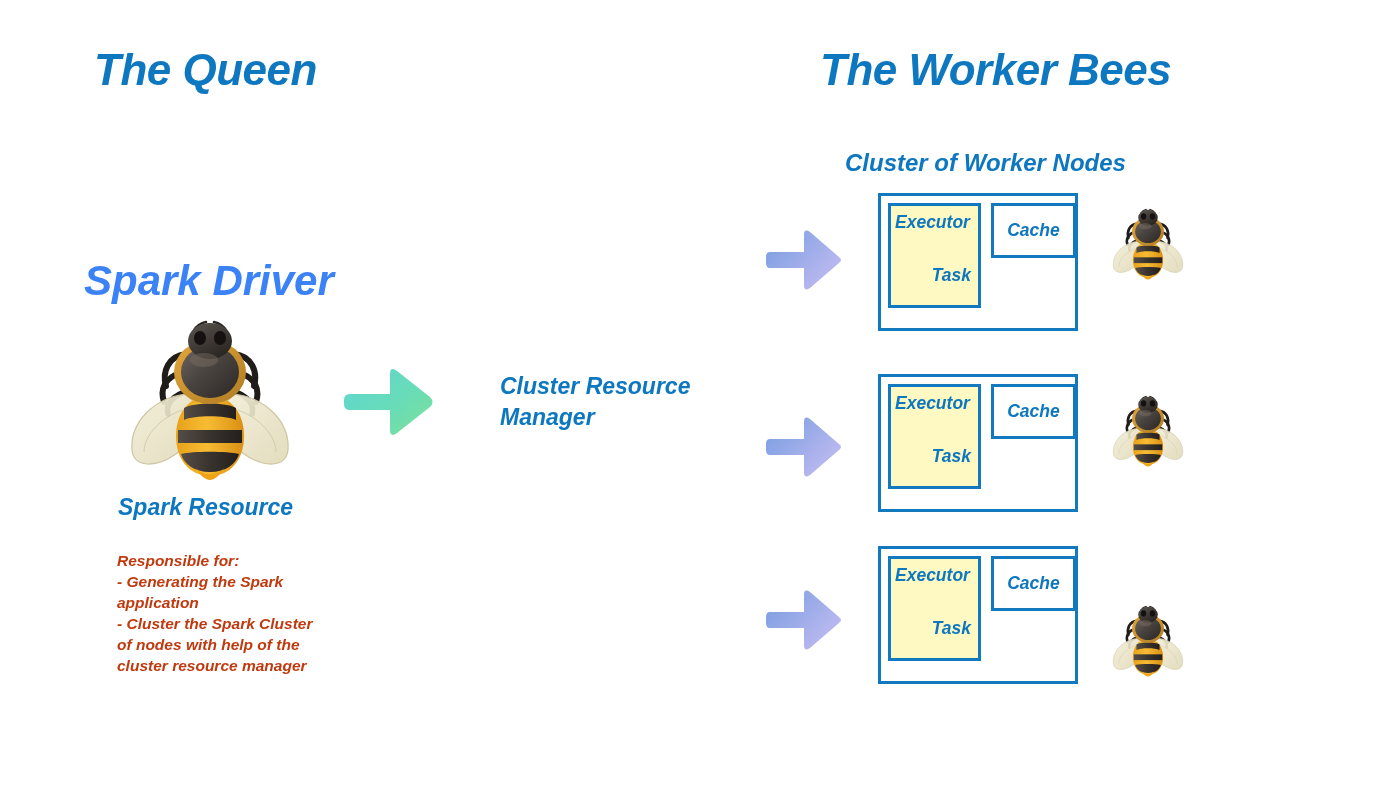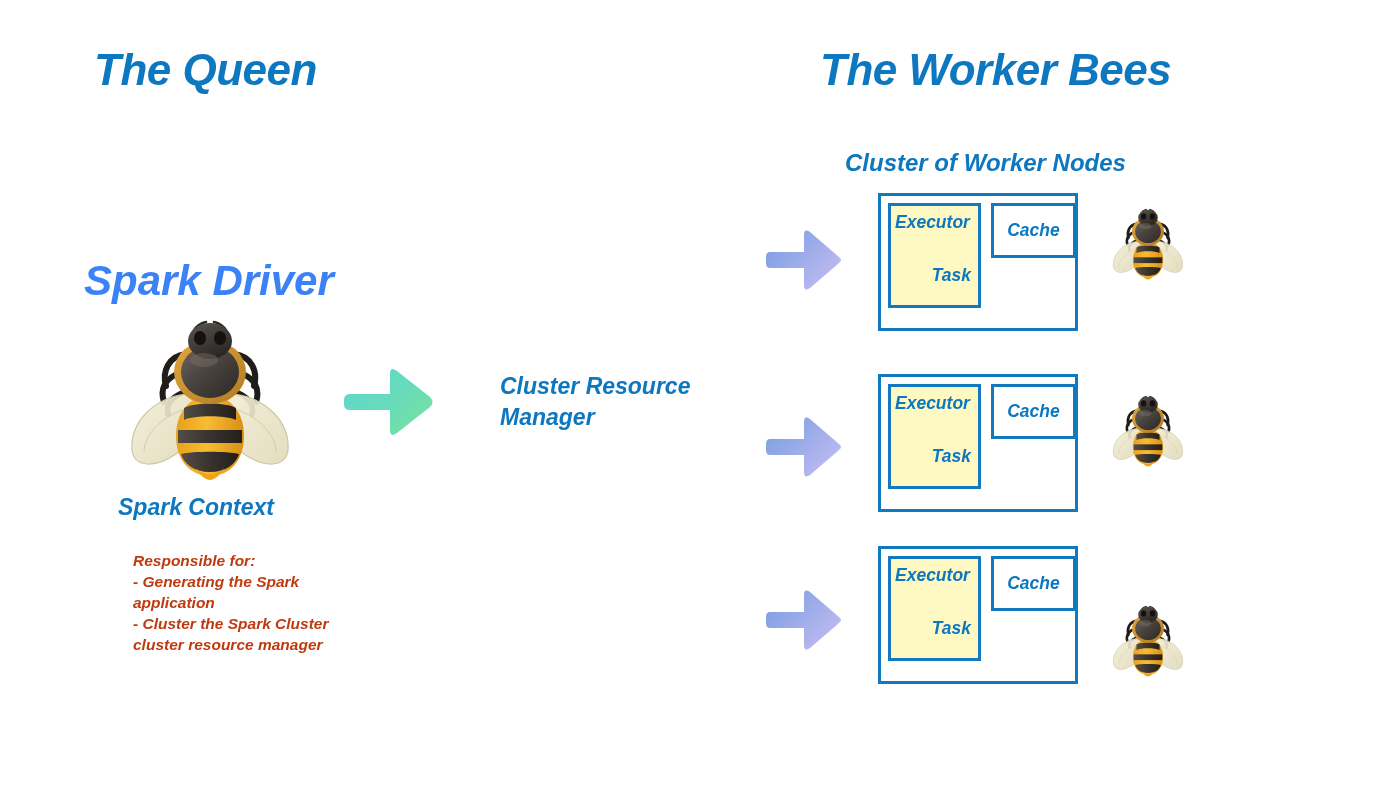--- a/index.html
+++ b/index.html
@@ -75,21 +75,21 @@
 
   .responsible-block {
     position: absolute;
     color: #c03a10;
     font-weight: bold;
     font-style: italic;
     font-size: 15.5px;
     line-height: 1.35;
     width: 266px;
   }
-  .responsible-block .rline { display: block; margin-left: 16px; }
+  .responsible-block .rline { display: block; }
 
   
   .worker-node {
     position: absolute;
     width: 200px;
     height: 138px;
     border: 3px solid #1279bf;
     box-sizing: border-box;
     background: #ffffff;
   }
@@ -229,27 +229,28 @@
 
       <ellipse cx="90" cy="62" rx="29" ry="26" fill="url(#qThorax)"></ellipse>
 
       <ellipse cx="90" cy="31" rx="22" ry="18" fill="url(#qHead)"></ellipse>
       <ellipse cx="80" cy="28" rx="6" ry="7" fill="#141110"></ellipse>
       <ellipse cx="100" cy="28" rx="6" ry="7" fill="#141110"></ellipse>
       <ellipse cx="84" cy="50" rx="14" ry="7" fill="#7a6f64" opacity="0.45"></ellipse>
     </svg>
   </div>
 
-  <div class="label-sparkcontext" style="left:118px; top:494px;">Spark Context</div>
+  <div class="label-sparkcontext" style="left:118px; top:494px;">Spark Resource</div>
 
   <div class="responsible-block" style="left:117px; top:551px;">
     <span class="rline">Responsible for:</span>
     <span class="rline">- Generating the Spark</span>
     <span class="rline">application</span>
     <span class="rline">- Cluster the Spark Cluster</span>
+    <span class="rline">of nodes with help of the</span>
     <span class="rline">cluster resource manager</span>
   </div>
 
   <div class="arrow" style="left:344px; top:362px;">
     <svg width="92" height="80" viewBox="0 0 92 80" xmlns="http://www.w3.org/2000/svg">
       <defs>
         <linearGradient id="gradGreen" x1="0" y1="0.1" x2="1" y2="0.95">
           <stop offset="0%" stop-color="#5fd6cf"></stop>
           <stop offset="55%" stop-color="#68dcb8"></stop>
           <stop offset="100%" stop-color="#7ce09a"></stop>

